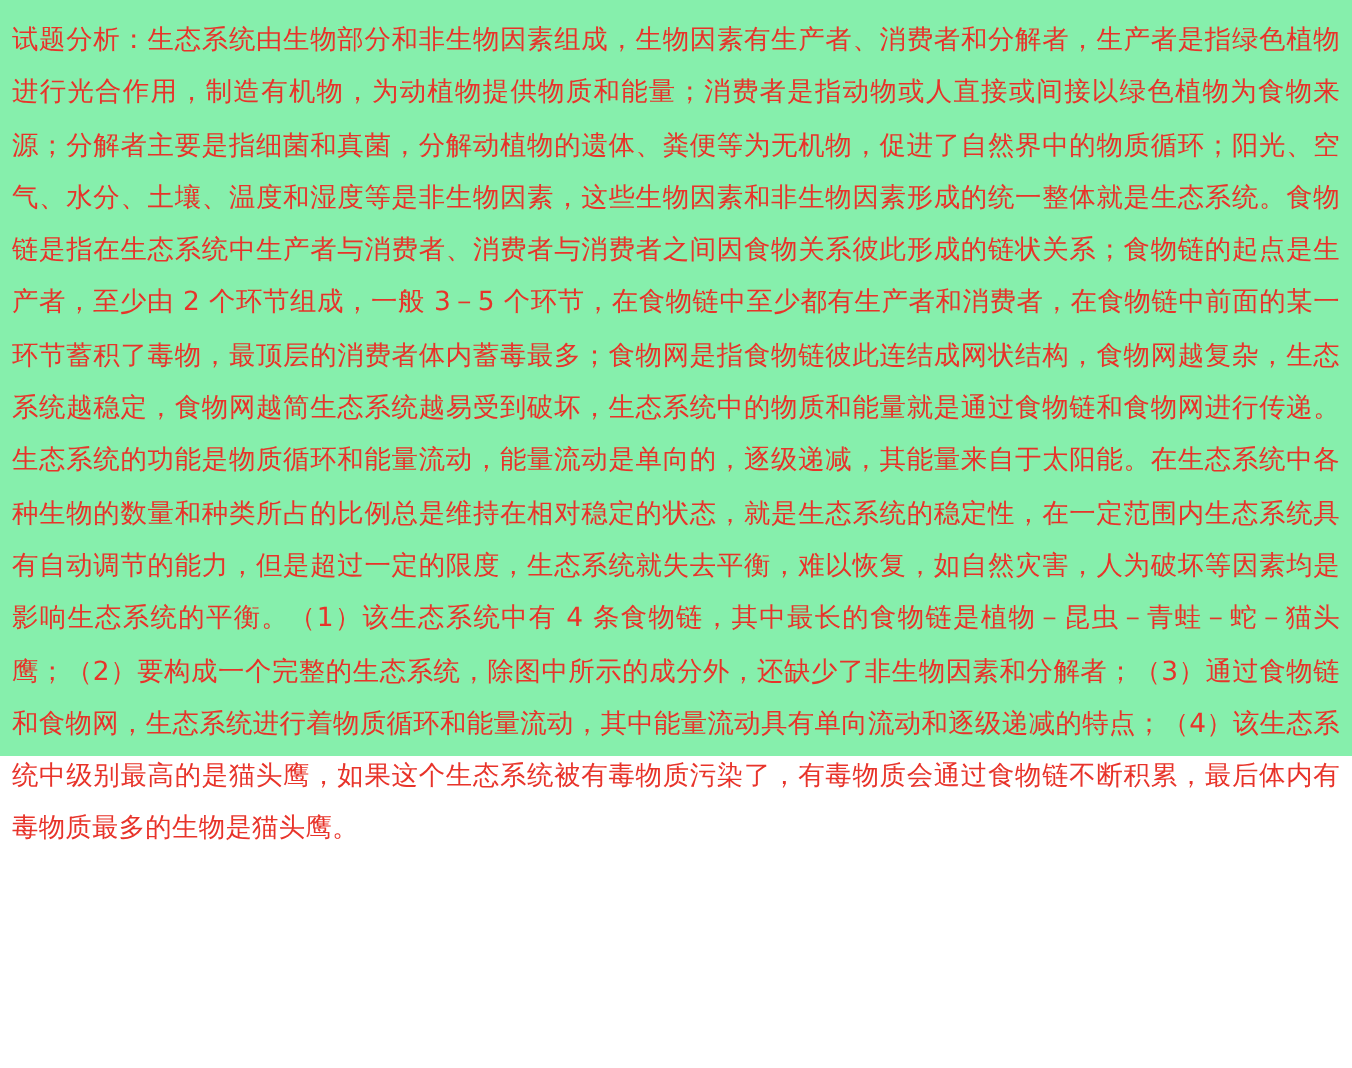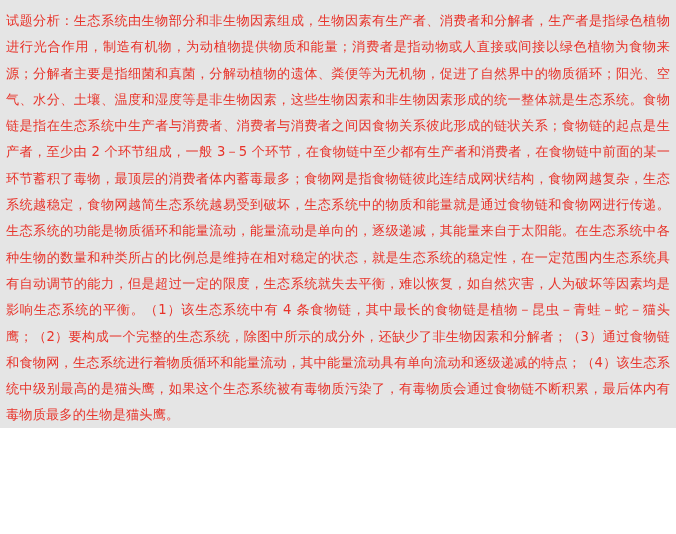--- a/index.html
+++ b/index.html
@@ -9,22 +9,22 @@
   }
   body {
     width: 676px;
     height: 534px;
     overflow: hidden;
     font-family: "DejaVu Sans", "Liberation Sans", sans-serif;
   }
   .page {
     position: relative;
     width: 676px;
-    height: 428px;
-    background: #e5e5e5;
+    height: 378px;
+    background: #86efac;
     box-sizing: border-box;
     padding: 8px 6px 0 6px;
   }
   .answer-body {
     color: #e8332a;
     font-size: 13.2px;
     line-height: 26.3px;
     text-align: justify;
     text-justify: inter-ideograph;
     letter-spacing: 0.15px;

